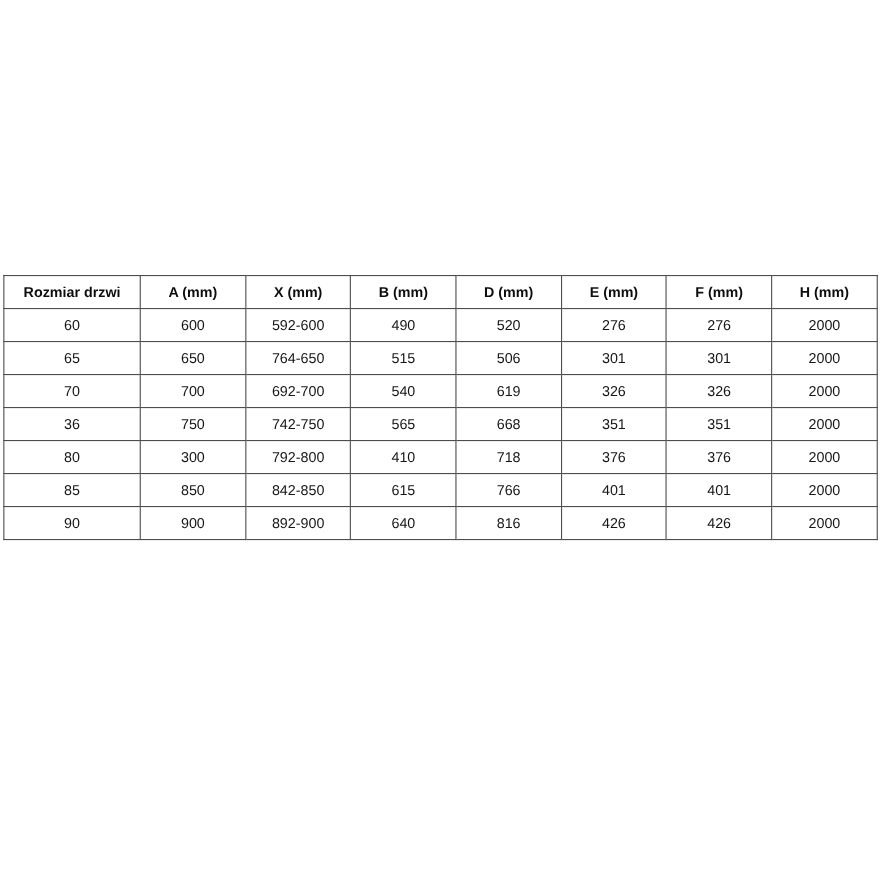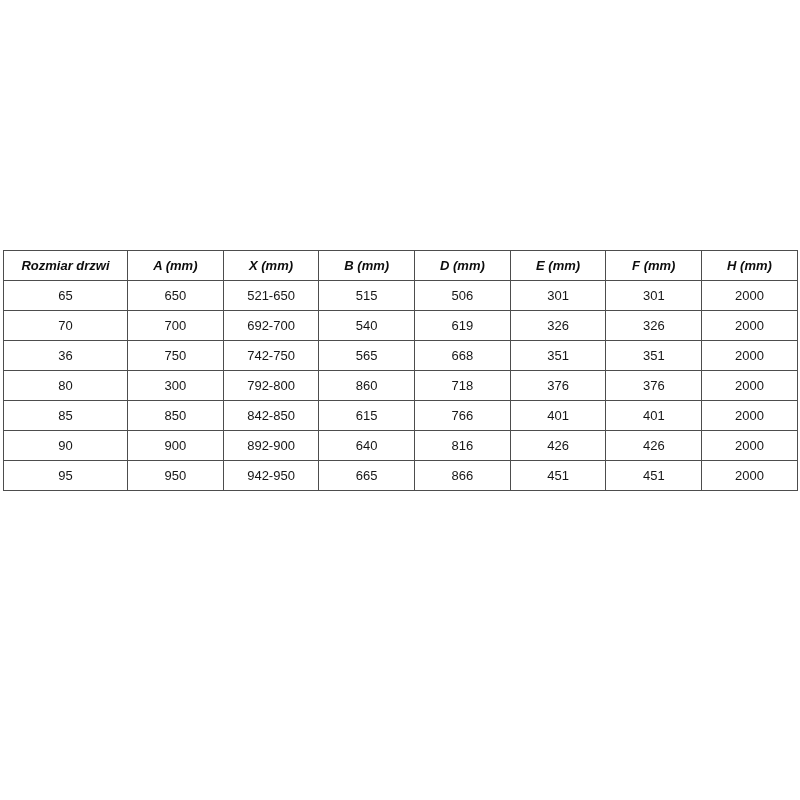--- a/index.html
+++ b/index.html
@@ -35,21 +35,20 @@
     vertical-align: middle;
     font-size: 13px;
     color: #161616;
     background: #ffffff;
     white-space: nowrap;
     overflow: hidden;
   }
   table.size-table th {
     font-weight: bold;
     color: #0d0d0d;
-    font-style: italic;
   }
   col.c-first { width: 124px; }
   col.c-std { width: 95.7px; }
 </style>
 </head>
 <body>
 
 <div class="page">
   <div class="table-wrap">
     <table class="size-table">
@@ -70,23 +69,33 @@
           <th>X (mm)</th>
           <th>B (mm)</th>
           <th>D (mm)</th>
           <th>E (mm)</th>
           <th>F (mm)</th>
           <th>H (mm)</th>
         </tr>
       </thead>
       <tbody>
         <tr>
+          <td>60</td>
+          <td>600</td>
+          <td>592-600</td>
+          <td>490</td>
+          <td>520</td>
+          <td>276</td>
+          <td>276</td>
+          <td>2000</td>
+        </tr>
+        <tr>
           <td>65</td>
           <td>650</td>
-          <td>521-650</td>
+          <td>764-650</td>
           <td>515</td>
           <td>506</td>
           <td>301</td>
           <td>301</td>
           <td>2000</td>
         </tr>
         <tr>
           <td>70</td>
           <td>700</td>
           <td>692-700</td>
@@ -103,21 +112,21 @@
           <td>565</td>
           <td>668</td>
           <td>351</td>
           <td>351</td>
           <td>2000</td>
         </tr>
         <tr>
           <td>80</td>
           <td>300</td>
           <td>792-800</td>
-          <td>860</td>
+          <td>410</td>
           <td>718</td>
           <td>376</td>
           <td>376</td>
           <td>2000</td>
         </tr>
         <tr>
           <td>85</td>
           <td>850</td>
           <td>842-850</td>
           <td>615</td>
@@ -129,26 +138,16 @@
         <tr>
           <td>90</td>
           <td>900</td>
           <td>892-900</td>
           <td>640</td>
           <td>816</td>
           <td>426</td>
           <td>426</td>
           <td>2000</td>
         </tr>
-        <tr>
-          <td>95</td>
-          <td>950</td>
-          <td>942-950</td>
-          <td>665</td>
-          <td>866</td>
-          <td>451</td>
-          <td>451</td>
-          <td>2000</td>
-        </tr>
       </tbody>
     </table>
   </div>
 </div>
 
 </body></html>

